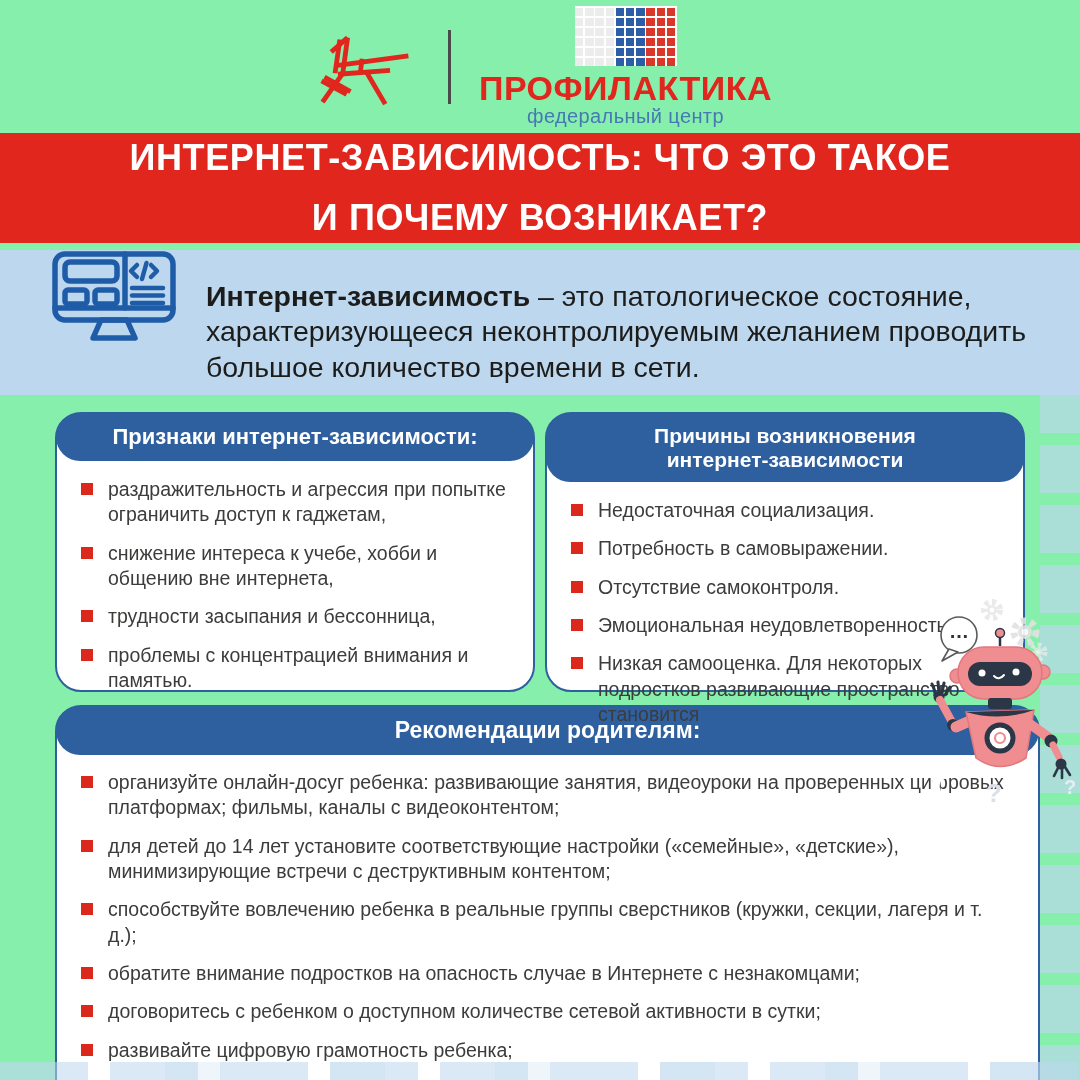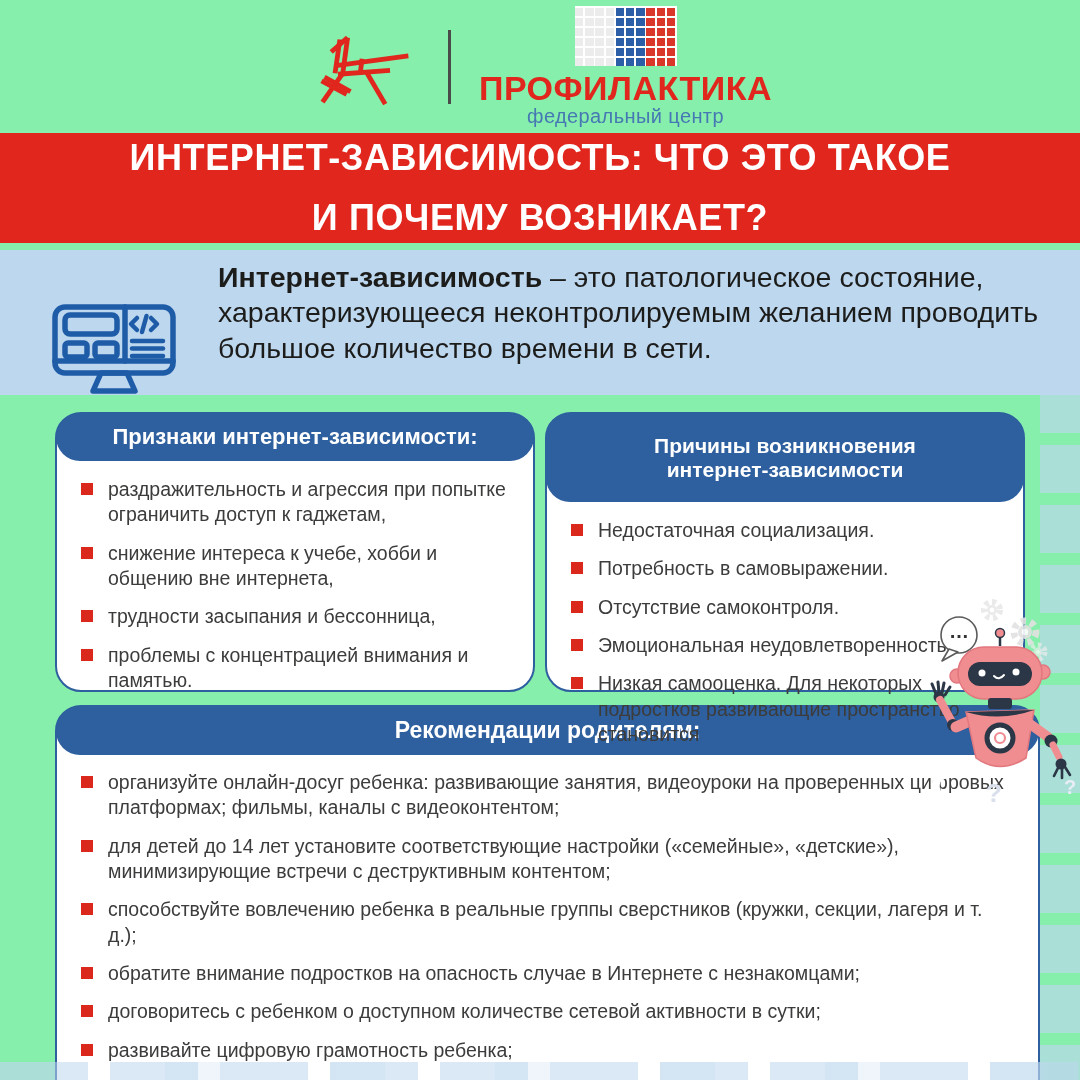--- a/index.html
+++ b/index.html
@@ -19,34 +19,34 @@
       linear-gradient(90deg,#ececec 0 40%,#2b5ea7 40% 70%,#d8372a 70% 100%);}
   .brand-name{font-size:34px;font-weight:800;color:#e0261d;letter-spacing:.5px;line-height:1;}
   .brand-sub{font-size:20px;color:#4679b3;letter-spacing:.4px;}
 
   
   .banner{position:relative;height:110px;background:#e0261d;color:#ffffff;display:flex;flex-direction:column;
     align-items:center;justify-content:center;text-align:center;z-index:1;gap:12px;}
   .banner div{font-size:36px;font-weight:800;letter-spacing:.6px;line-height:1.32;}
 
   
-  .definition{position:relative;margin-top:7px;height:145px;background:#bdd7ee;display:flex;align-items:flex-end;
-    padding:0 0 0 40px;box-sizing:border-box;z-index:1;gap:12px;}
+  .definition{position:relative;margin-top:7px;height:145px;background:#bdd7ee;display:flex;align-items:flex-start;
+    padding:0 0 0 40px;box-sizing:border-box;z-index:1;}
   .monitor-icon{width:152px;height:92px;flex-shrink:0;}
   .definition-text{margin-left:14px;width:850px;font-size:28.5px;color:#1c1c1b;line-height:1.25;}
   .definition-text b{font-weight:800;}
 
   
   .boxes-row{position:relative;display:flex;gap:10px;margin:17px 55px 0 55px;z-index:1;}
   .card{background:#ffffff;border:2px solid #2e5f9e;border-radius:26px;box-sizing:border-box;}
   .card.small{width:480px;height:280px;}
   .card-header{background:#2e5f9e;border-radius:24px;margin:-1px;padding:11px 8px;color:#ffffff;
     text-align:center;font-weight:700;}
   .card-header.one-line span{font-size:22px;}
-  .card-header.two-line{padding:21px 8px;}
+  .card-header.two-line{padding:11px 8px;}
   .card-header.two-line span{display:block;font-size:21px;line-height:1.12;}
   .card-header.wide-title span{font-size:23px;}
   ul.bullets{list-style:none;margin:0;padding:17px 16px 8px 24px;display:flex;flex-direction:column;gap:13px;}
   ul.bullets li{display:flex;gap:15px;font-size:19.5px;line-height:1.3;color:#3c3c3b;}
   ul.bullets li .sq{width:12px;height:12px;background:#da291c;flex-shrink:0;margin-top:6px;}
   .card.wide{margin:13px 40px 0 55px;width:985px;min-height:357px;}
   .card.wide ul.bullets{padding:16px 30px 10px 24px;gap:13px;}
 
   
   .decor-right{position:absolute;top:385px;right:0;width:40px;height:695px;z-index:0;

